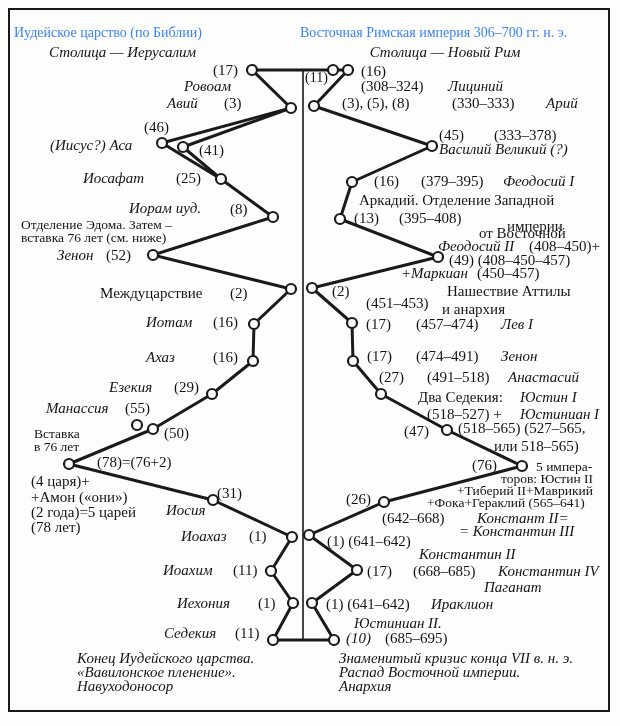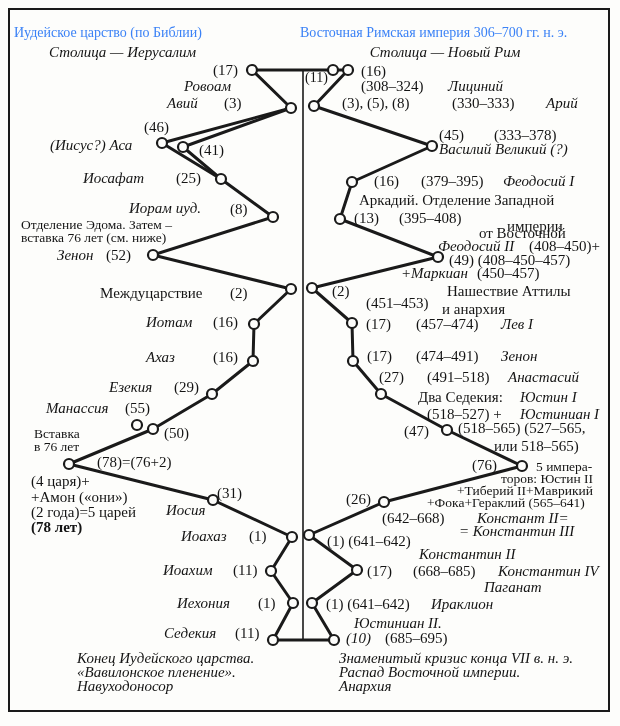--- a/index.html
+++ b/index.html
@@ -105,21 +105,21 @@
   <span class="lb" style="left:174px;top:380px;">(29)</span>
   <span class="lb it" style="left:46px;top:401px;">Манассия</span>
   <span class="lb" style="left:125px;top:401px;">(55)</span>
   <span class="lb" style="left:164px;top:426px;">(50)</span>
   <span class="lb md" style="left:34px;top:427px;">Вставка</span>
   <span class="lb md" style="left:34px;top:440px;">в 76 лет</span>
   <span class="lb" style="left:97px;top:455px;">(78)=(76+2)</span>
   <span class="lb" style="left:31px;top:474px;">(4 царя)+</span>
   <span class="lb" style="left:31px;top:490px;">+Амон («они»)</span>
   <span class="lb" style="left:31px;top:505px;">(2 года)=5 царей</span>
-  <span class="lb" style="left:31px;top:520px;font-weight:bold;">(78 лет)</span>
+  <span class="lb" style="left:31px;top:520px;">(78 лет)</span>
   <span class="lb it" style="left:166px;top:503px;">Иосия</span>
   <span class="lb" style="left:217px;top:486px;">(31)</span>
   <span class="lb it" style="left:181px;top:529px;">Иоахаз</span>
   <span class="lb" style="left:249px;top:529px;">(1)</span>
   <span class="lb it" style="left:163px;top:563px;">Иоахим</span>
   <span class="lb" style="left:233px;top:563px;">(11)</span>
   <span class="lb it" style="left:177px;top:596px;">Иехония</span>
   <span class="lb" style="left:258px;top:596px;">(1)</span>
   <span class="lb it" style="left:164px;top:626px;">Седекия</span>
   <span class="lb" style="left:235px;top:626px;">(11)</span>

